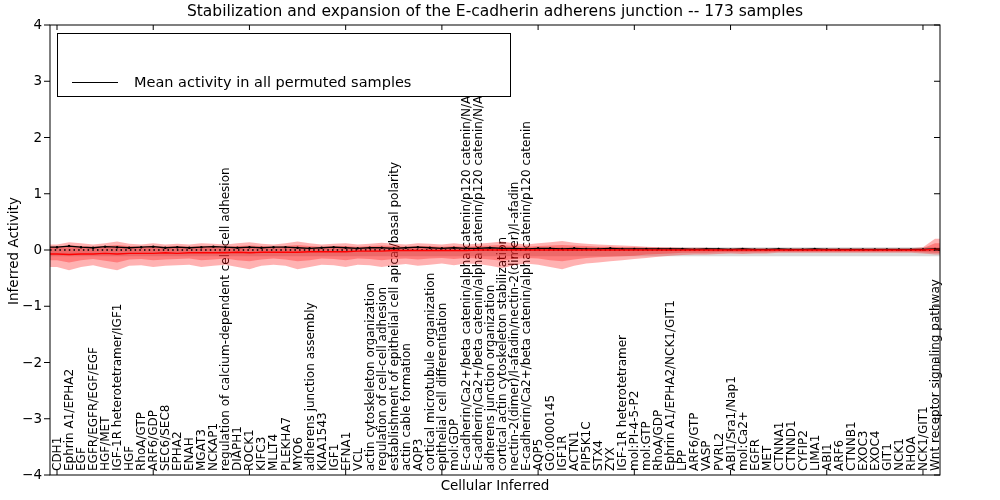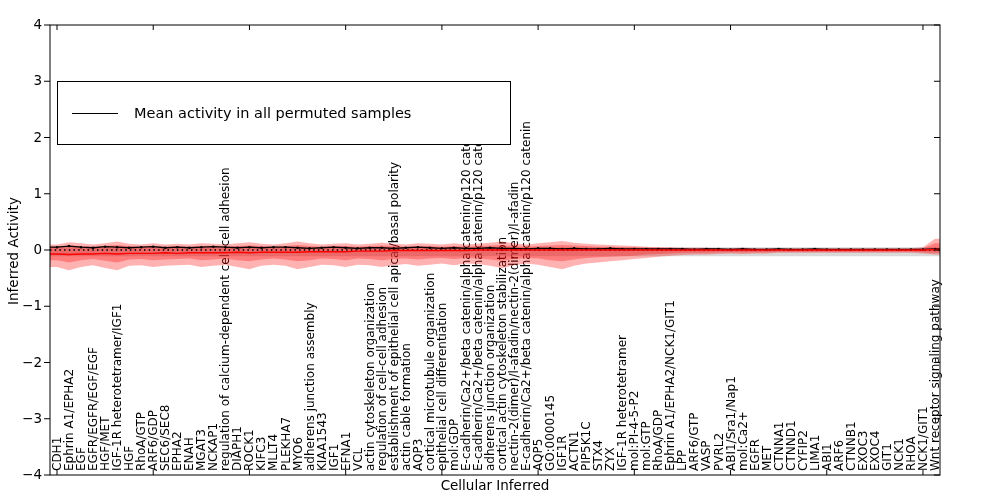--- a/index.html
+++ b/index.html
@@ -10,21 +10,21 @@
   #ylabel{position:absolute;left:-52px;top:243px;width:130px;text-align:center;font-size:13.5px;
           transform:rotate(-90deg);transform-origin:center center;z-index:5;}
   #xlabel{position:absolute;left:50px;top:477px;width:890px;text-align:center;font-size:13.5px;z-index:5;}
   #xlabels-layer{position:absolute;left:0;top:0;width:1000px;height:500px;z-index:1;}
   .xticklabel{position:absolute;white-space:nowrap;font-size:12px;line-height:12px;
               transform:rotate(-90deg);transform-origin:0 100%;}
   #yticks-layer{position:absolute;left:0;top:0;width:1000px;height:500px;z-index:4;}
   .yticklabel{position:absolute;width:34px;text-align:right;font-size:13.5px;line-height:13.5px;}
   #chart-svg{position:absolute;left:0;top:0;z-index:2;}
   #legend{position:absolute;left:57px;top:33px;width:452px;height:62px;border:1px solid #000;
-          background:#ffffff;z-index:3;display:flex;flex-direction:column;justify-content:center;margin-top:48px;}
+          background:#ffffff;z-index:3;display:flex;flex-direction:column;justify-content:flex-end;}
   .legend-row{display:flex;align-items:center;height:28px;}
   .legend-line{display:inline-block;width:46px;height:0;border-top-width:1.6px;border-top-style:solid;
                margin-left:14px;margin-right:16px;}
   .legend-text{font-size:14.5px;white-space:nowrap;}
 </style>
 </head>
 <body>
 
 <div id="figure">
   <div id="xlabels-layer">
@@ -238,15 +238,16 @@
       <div class="yticklabel" style="left: 8px; top: 468px;">−4</div>
     </div>
 
   <div id="legend">
     <div class="legend-row">
       <span class="legend-line" id="legend-line-0" style="border-top-color: rgb(0, 0, 0);"></span>
       <span class="legend-text">Mean activity in all permuted samples</span>
     </div>
   </div>
 
+  <div id="figure-title">Stabilization and expansion of the E-cadherin adherens junction -- 173 samples</div>
   <div id="ylabel">Inferred Activity</div>
   <div id="xlabel">Cellular Inferred</div>
 </div>
 
 </body></html>

